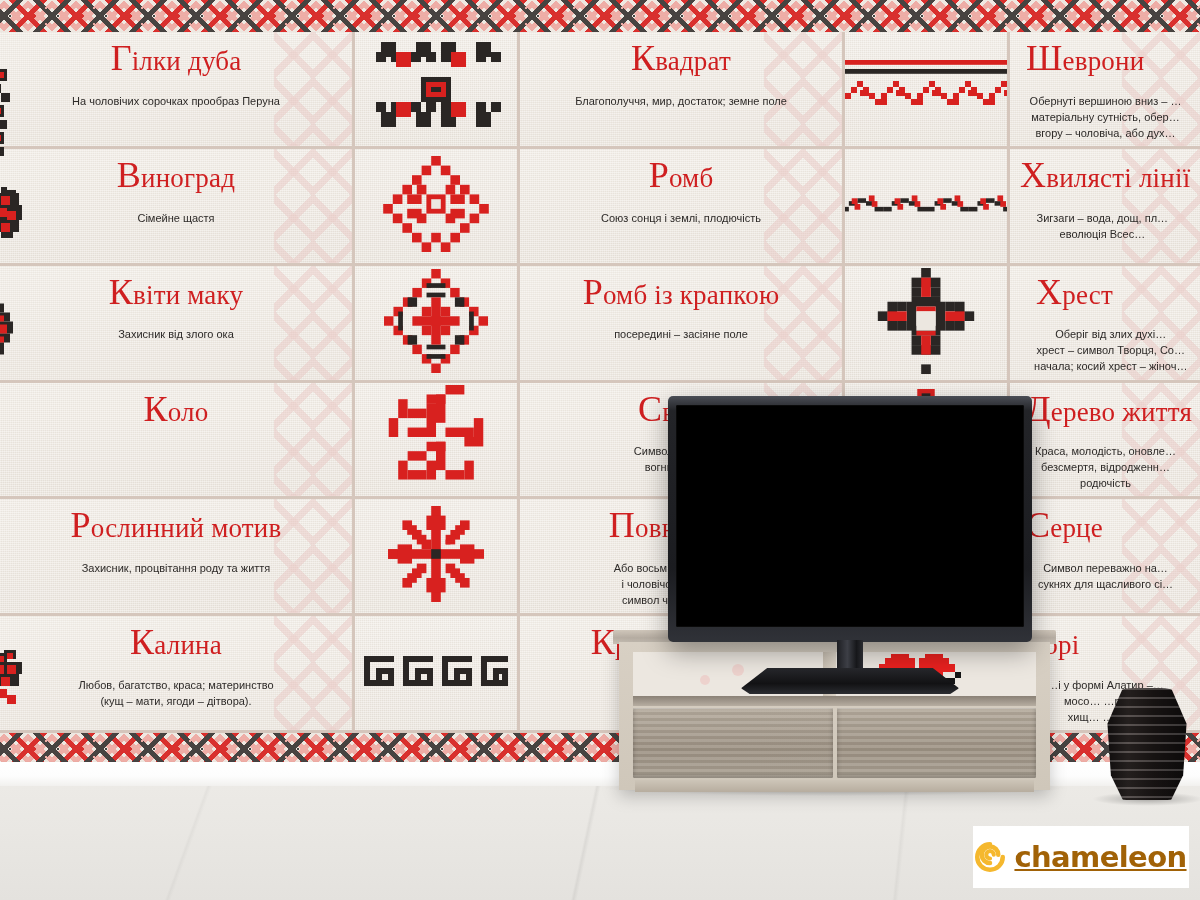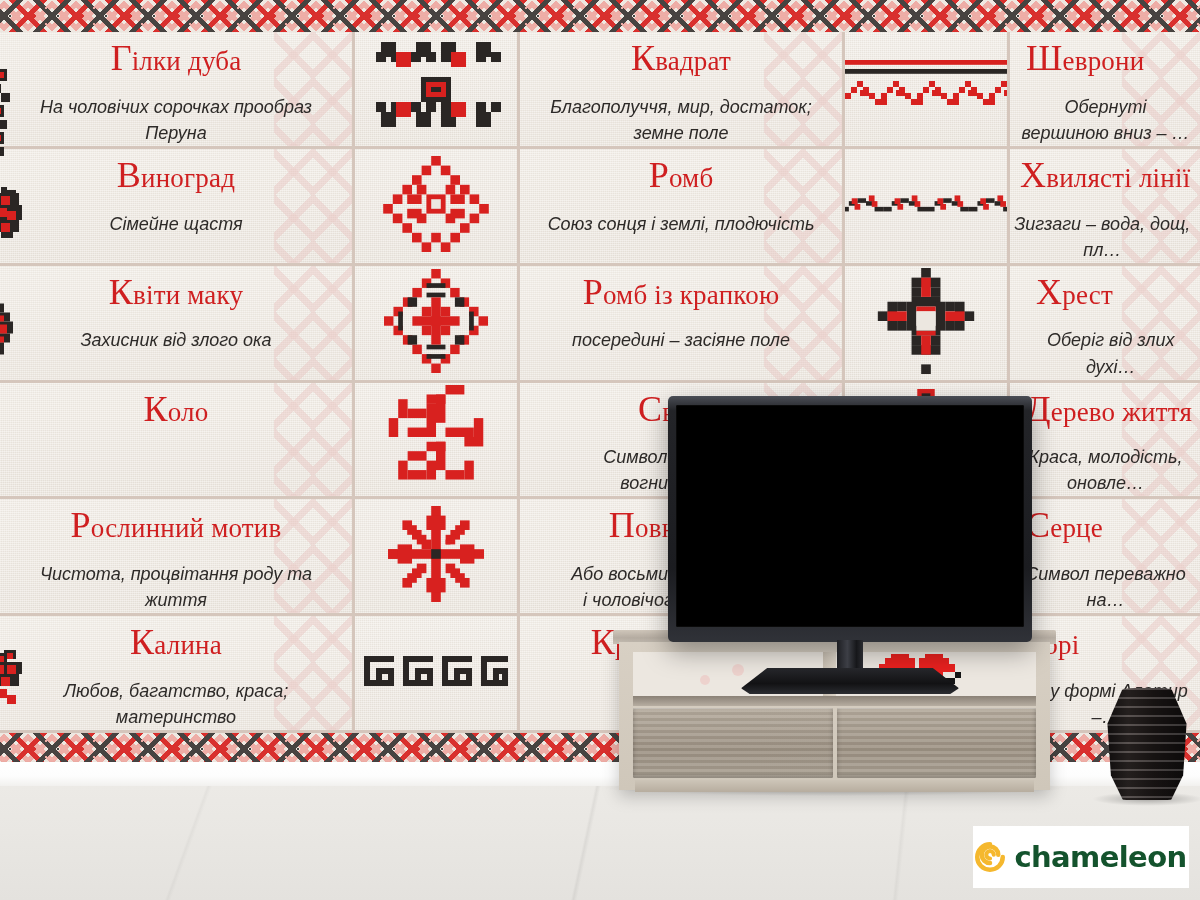--- a/index.html
+++ b/index.html
@@ -120,22 +120,22 @@
       radial-gradient(circle at 39px 46px,#dcc9c7 3px,transparent 3.5px);
   }
 
   .title{
     color:#cf1f20;font-family:"Liberation Serif", serif;font-weight:400;
     font-size:27px;line-height:1.05;letter-spacing:.2px;
     position:relative;z-index:2;white-space:nowrap;
   }
   .title::first-letter{font-size:36px;}
   .desc{
-    color:#2d2a28;font-size:18px;line-height:1.45;text-align:center;
-    margin-top:16px;position:relative;z-index:2;max-width:95%;font-style:italic;
+    color:#2d2a28;font-size:11px;line-height:1.45;text-align:center;
+    margin-top:16px;position:relative;z-index:2;max-width:95%;
   }
 
   
   .motif{position:relative;z-index:2;}
 
   
   .mural-head{
     position:absolute;left:0;top:32px;width:1200px;height:58px;
     background:linear-gradient(180deg,#e7e0d6,#e3dcd2);
     display:flex;align-items:center;justify-content:center;
@@ -231,22 +231,23 @@
     background:radial-gradient(ellipse at 50% 50%,rgba(0,0,0,.28),rgba(0,0,0,0) 70%);
   }
 
   
   .logo{
     position:absolute;left:973px;top:826px;width:216px;height:62px;z-index:40;
     background:#fff;display:flex;align-items:center;justify-content:center;gap:9px;
   }
   .logo-mark{width:30px;height:30px;flex:0 0 30px;}
   .logo-text{
-    color:#14532d;font-size:29px;font-weight:700;letter-spacing:-.6px;
+    color:#a16207;font-size:29px;font-weight:700;letter-spacing:-.6px;
     font-family:"DejaVu Sans", sans-serif;
+    text-decoration:underline;
   }
 </style>
 </head>
 <body>
 
 <div class="scene">
 
   <div class="mural">
     <div class="mural-linen"></div>
 
@@ -578,21 +579,21 @@
             </svg></div>
         </div>
         <div class="cell txt" style="align-items: flex-start; padding-left: 10px;">
           <div class="ghost"></div>
           <div class="title" style="margin-left: 6px;">Дерево життя</div>
           <div class="desc" style="text-align: center; width: 220px;">Краса, молодість, оновле…<br>безсмертя, відродженн…<br>родючість</div>
         </div>
         <div class="cell txt col-left">
           <div class="ghost"></div>
           <div class="title">Рослинний мотив</div>
-          <div class="desc">Чистота, процвітання роду та життя</div>
+          <div class="desc">Захисник, процвітання роду та життя</div>
         </div>
         <div class="cell mot col-sep">
           <div class="motif"><svg width="96" height="96" viewBox="0 0 20 20">
      <rect x="9" y="0" width="2" height="20" fill="#d8211f"></rect>
               <rect x="0" y="9" width="2" height="2" fill="#d8211f"></rect>
      <rect x="0" y="9" width="20" height="2" fill="#d8211f"></rect>
      <rect x="3" y="3" width="2" height="2" fill="#d8211f"></rect>
               <rect x="4" y="4" width="2" height="2" fill="#d8211f"></rect>
               <rect x="5" y="5" width="2" height="2" fill="#d8211f"></rect>
               <rect x="6" y="6" width="2" height="2" fill="#d8211f"></rect>

